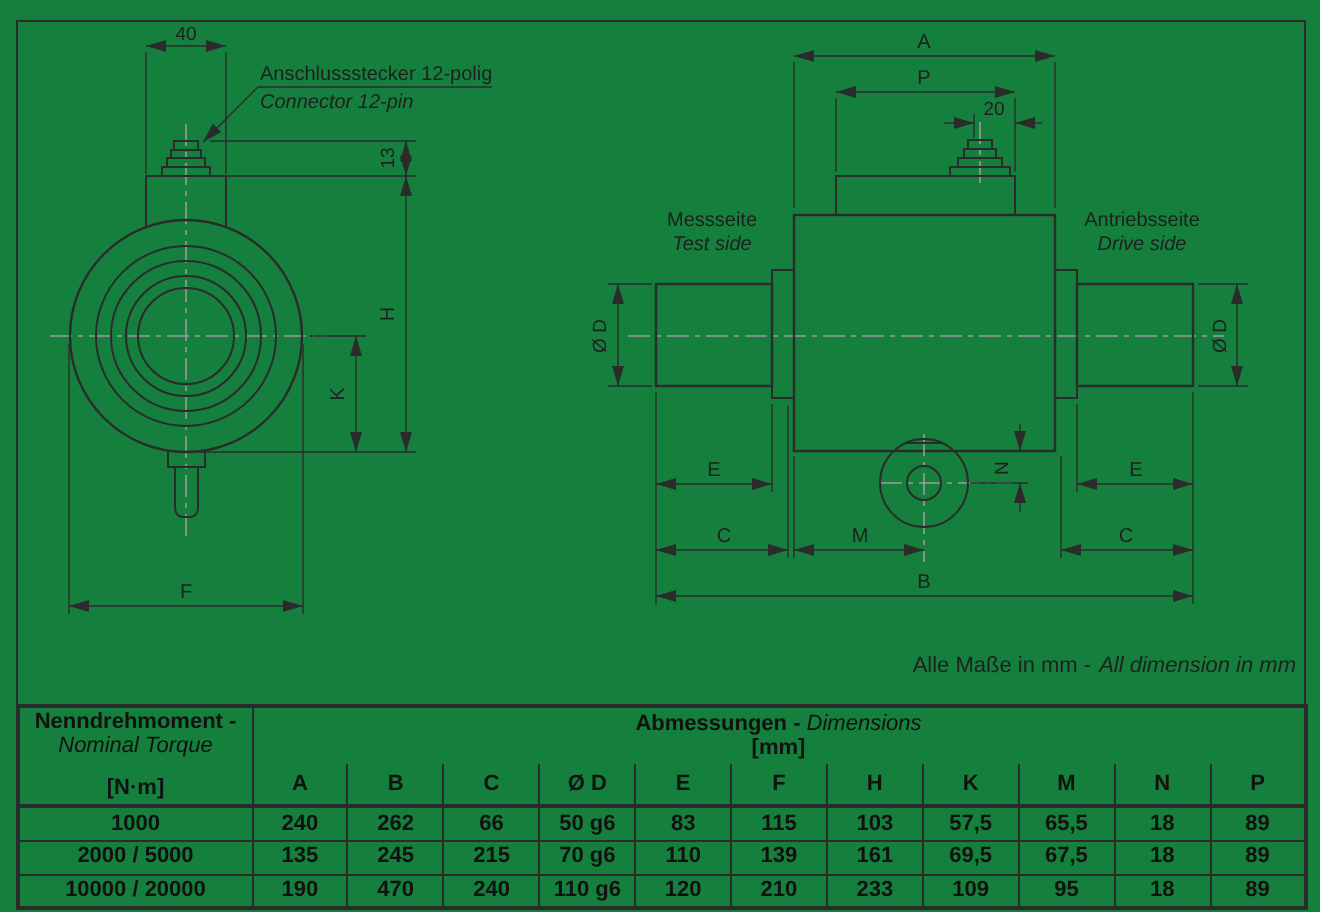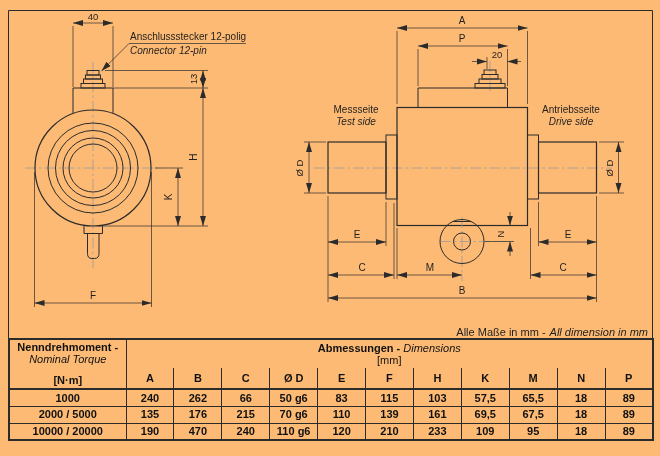--- a/index.html
+++ b/index.html
@@ -1,50 +1,50 @@
 <!DOCTYPE html>
 <html><head>
 <meta charset="utf-8">
 <style>
   html,body { margin:0; padding:0; background:#fff; }
-  .canvas { position:relative; width:660px; height:456px; background:#fdba74; overflow:hidden;
+  .canvas { position:relative; width:660px; height:456px; background:#15803d; overflow:hidden;
             font-family:"Liberation Sans", sans-serif; }
   svg { position:absolute; left:0; top:0; }
   svg text { font-family:"Liberation Sans", sans-serif; fill:#1f1f1f; }
   .t10  { font-size:10px; }
   .t95  { font-size:9.5px; }
   .dimL { font-size:10px; }
   .it   { font-style:italic; }
   .ol  { fill:none; stroke:#2b2b2b; stroke-width:1.2; }
   .ol2 { fill:none; stroke:#2b2b2b; stroke-width:1; }
   .th  { fill:none; stroke:#2b2b2b; stroke-width:0.7; }
   .cl  { fill:none; stroke:#9c9c9c; stroke-width:0.8; stroke-dasharray:11 3 2.5 3; }
   .arr { fill:#2b2b2b; }
 
   
-  .tblwrap { position:absolute; left:8px; top:338px; width:646px; height:98px; }
+  .tblwrap { position:absolute; left:8px; top:352px; width:646px; height:98px; }
   table { border-collapse:collapse; width:646px; height:98px; table-layout:fixed;
           font-family:"Liberation Sans", sans-serif; }
   th, td { border:1px solid #2b2b2b; padding:0; margin:0; text-align:center;
            vertical-align:middle; font-size:11px; line-height:1.12; color:#111;
            overflow:hidden; white-space:nowrap; }
   table { border:2px solid #2b2b2b; }
   col.c0 { width:117px; }
   tr.r1 { height:26px; }
   tr.letters { height:19px; }
   tbody tr { height:17px; }
   th.torque { font-weight:bold; }
   th.torque .blk { display:flex; flex-direction:column; justify-content:space-between;
                    height:45px; padding:1px 0 2px 0; }
   th.dimshdr { border-bottom:none; font-weight:bold; }
   tr.letters th { border-top:none; font-weight:bold; border-bottom:2px solid #2b2b2b; }
   th.torque { border-bottom:2px solid #2b2b2b; }
   td { font-weight:bold; }
   .bi { font-style:italic; font-weight:normal; }
-  .mm { font-weight:normal; }
+  .mm { font-weight:bold; }
 </style>
 </head>
 <body>
 
 <div class="canvas">
 
 <svg width="660" height="352" viewBox="0 0 660 352">
   <defs>
     <marker id="ar" markerWidth="11" markerHeight="8" refX="10" refY="4" orient="auto-start-reverse" markerUnits="userSpaceOnUse">
       <path class="arr" d="M0,1 L10,4 L0,7 Z"></path>
@@ -247,21 +247,21 @@
         <td>115</td>
         <td>103</td>
         <td>57,5</td>
         <td>65,5</td>
         <td>18</td>
         <td>89</td>
       </tr>
       <tr>
         <td>2000 / 5000</td>
         <td>135</td>
-        <td>176</td>
+        <td>245</td>
         <td>215</td>
         <td>70 g6</td>
         <td>110</td>
         <td>139</td>
         <td>161</td>
         <td>69,5</td>
         <td>67,5</td>
         <td>18</td>
         <td>89</td>
       </tr>

